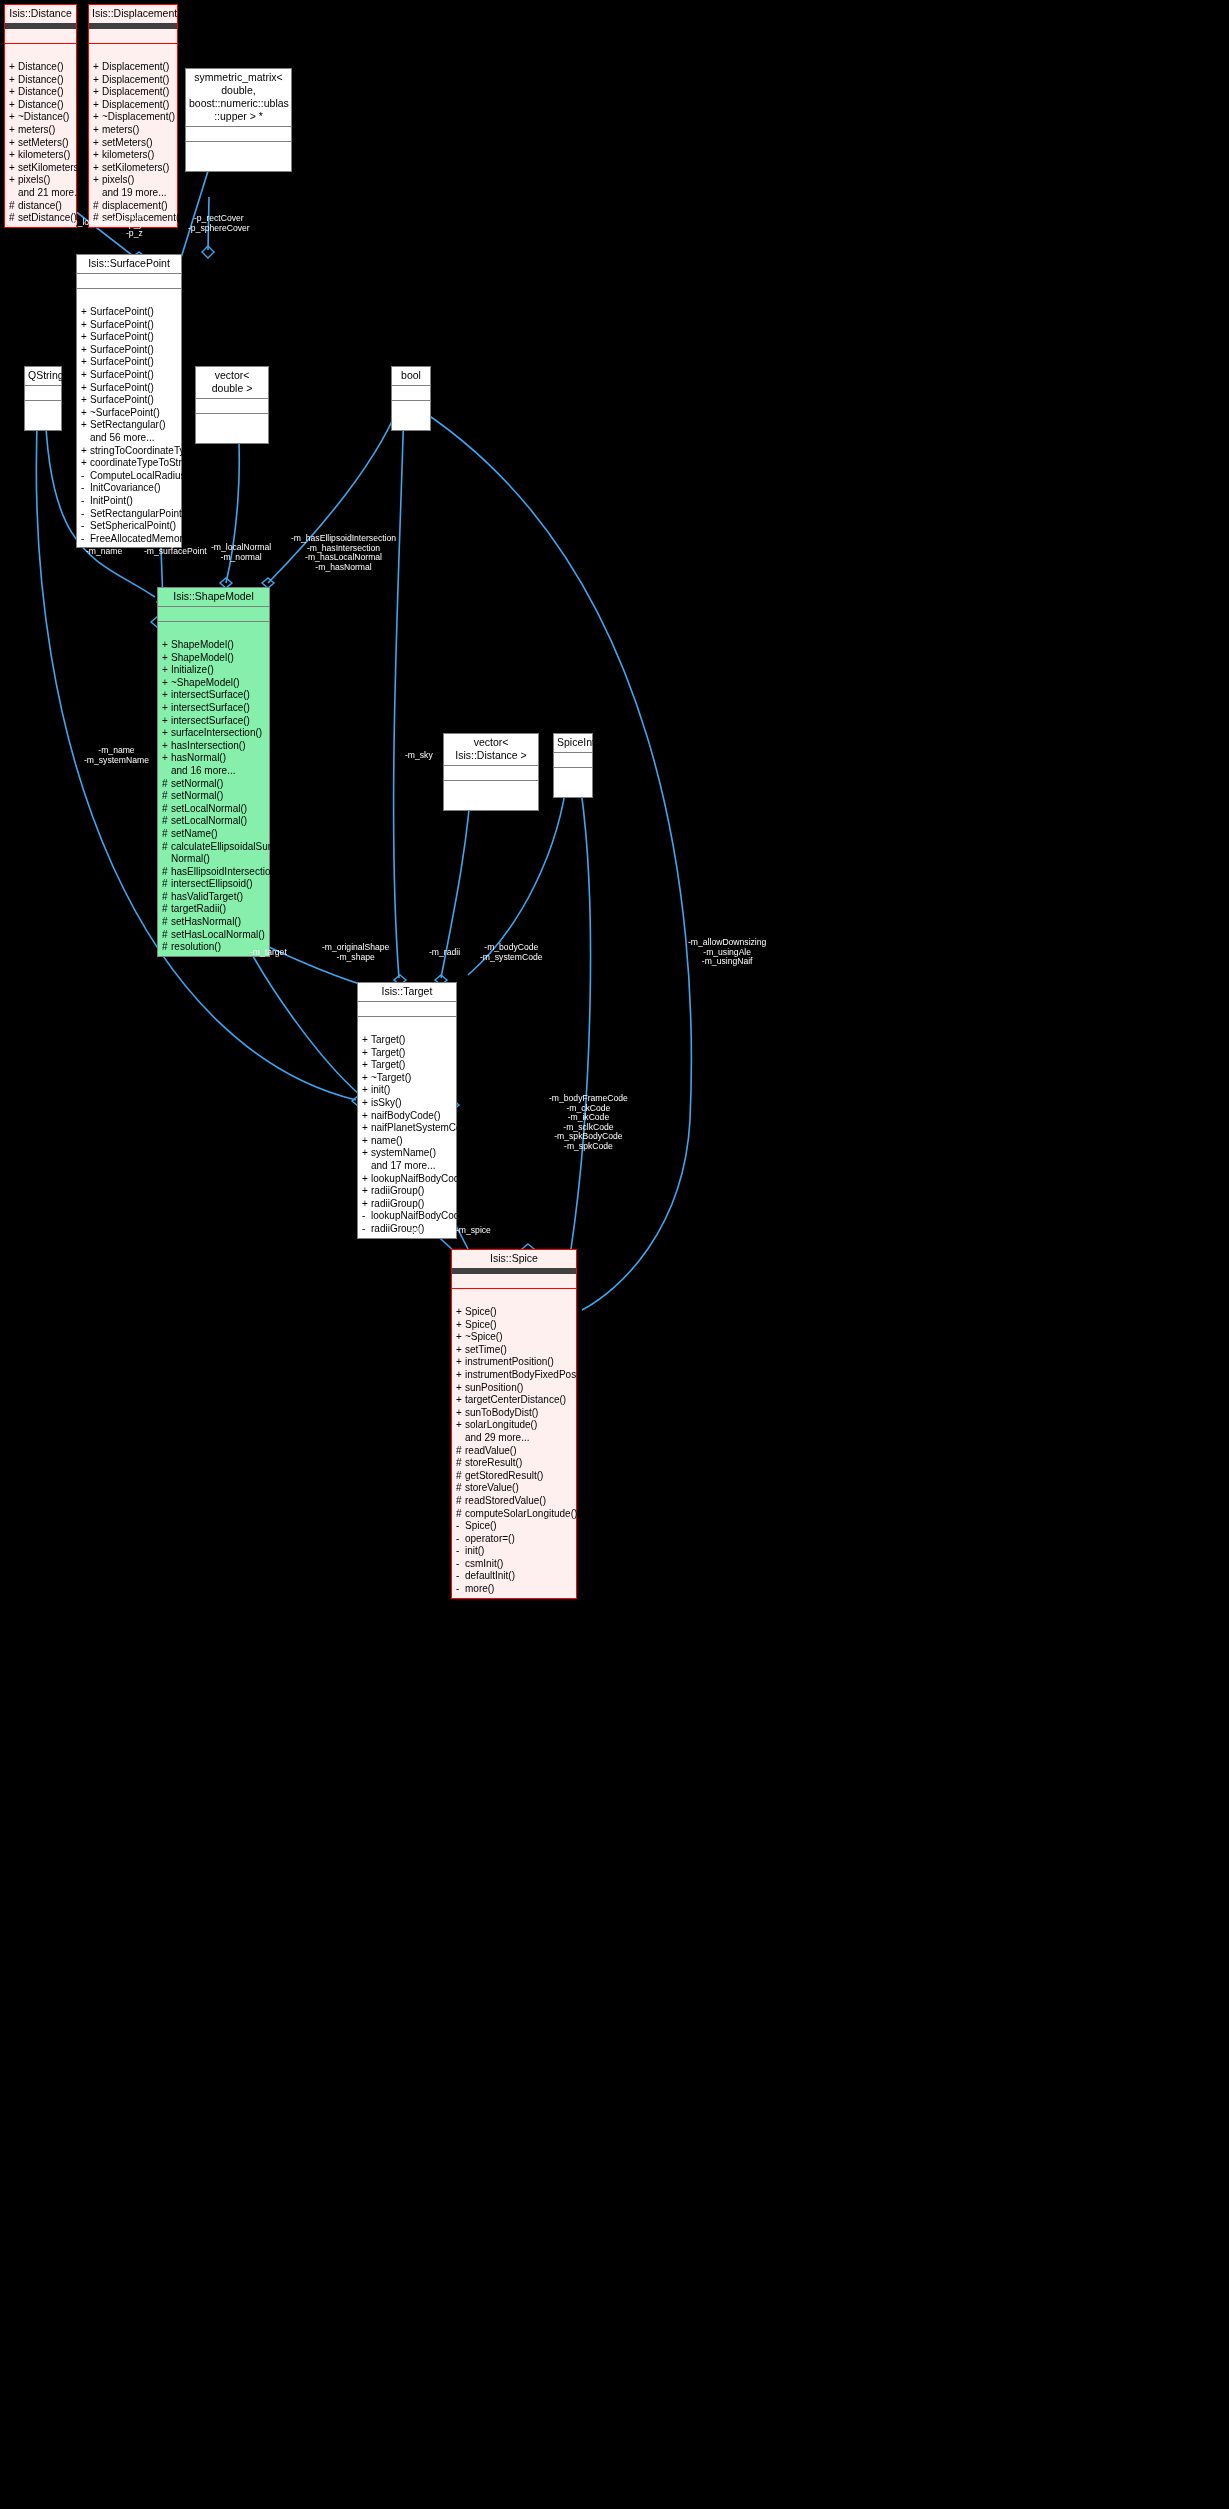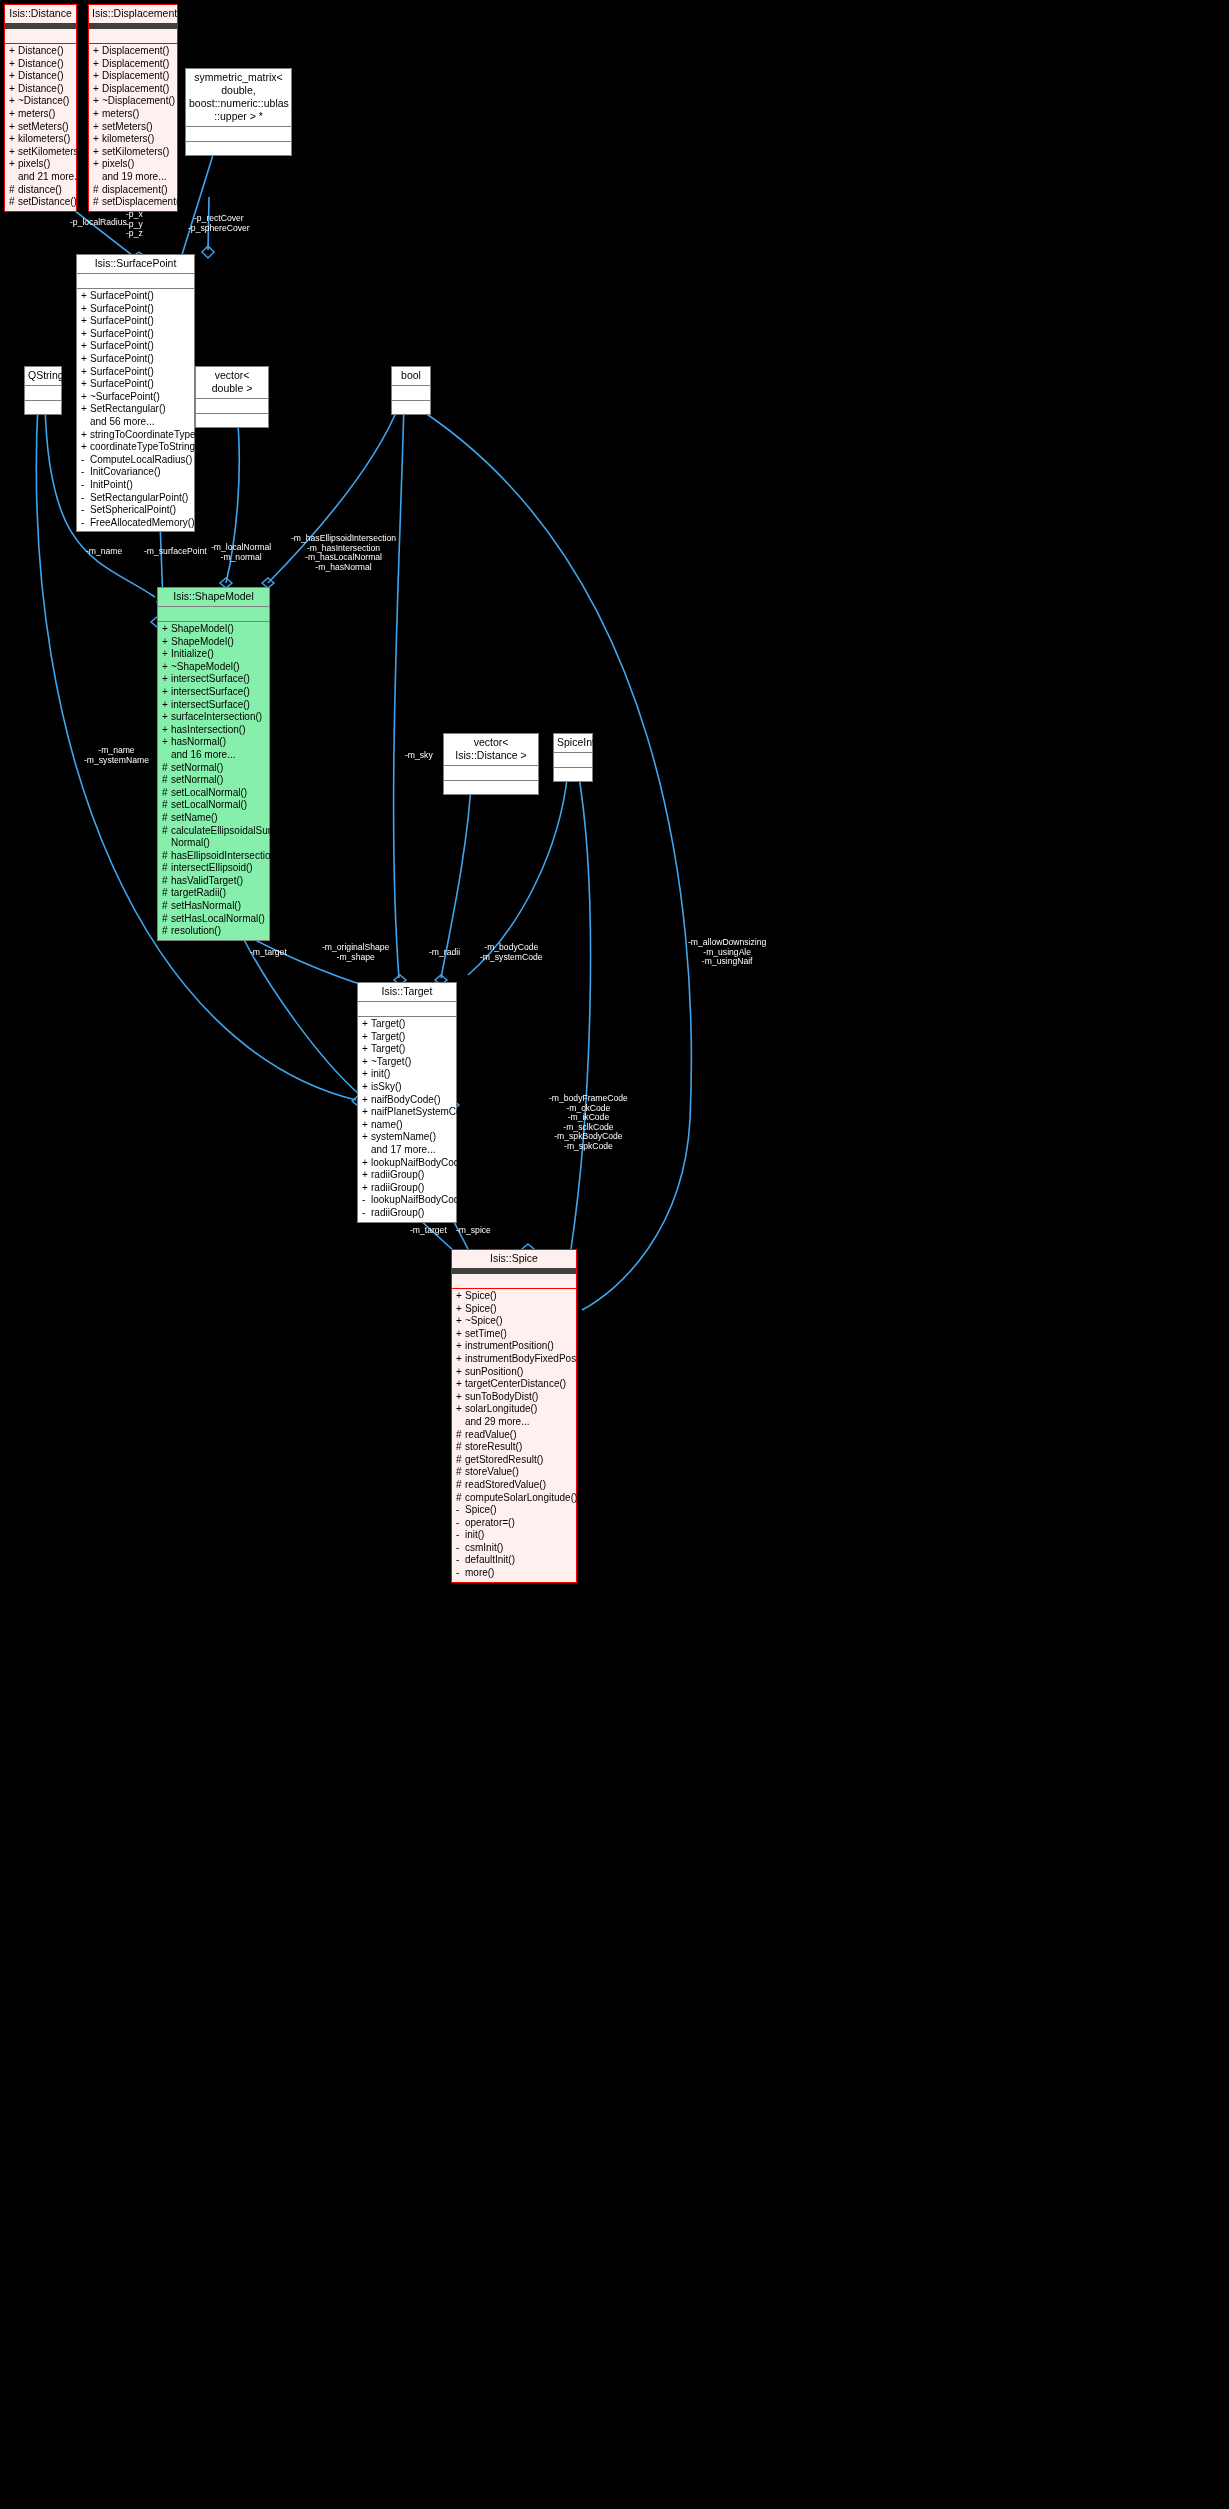--- a/index.html
+++ b/index.html
@@ -8,21 +8,21 @@
   svg.edges{position:absolute;left:0;top:0;width:1229px;height:2509px;pointer-events:none;}
 
   .node{position:absolute;box-sizing:border-box;background:#fff;border:1px solid #808080;}
   .node.red{background:#fff0f0;border:1px solid #ff0000;}
   .node.grey{background:#86efac;border:1px solid #808080;}
 
   .n-title{font-size:10.5px;line-height:13px;text-align:center;color:#000;padding:2px 3px 3px 3px;border-bottom:1px solid #808080;white-space:pre-line;}
   .node.red > .n-title{border-bottom:6px solid #404040;}
   .n-attrs{min-height:14px;border-bottom:1px solid #808080;}
   .node.red > .n-attrs{border-bottom:1px solid #ff0000;}
-  .n-ops{padding:1px 0 2px 0;}
+  .n-ops{padding:1px 0 2px 0;margin-top:16px;}
   .n-plain{min-height:10px;}
   .row{font-size:10px;line-height:12.6px;color:#000;white-space:nowrap;padding:0 2px 0 4px;}
   .row .vis{display:inline-block;width:9px;text-align:left;}
   .row.noop .vis{visibility:hidden;}
 
   .elabel{position:absolute;font-size:8.6px;line-height:9.6px;color:#ffffff;white-space:pre-line;text-align:center;}
 </style>
 </head>
 <body>
 
@@ -123,21 +123,21 @@
   </div>
 
   <div class="node" style="left:185px;top:68px;width:107px;">
     <div class="n-title">symmetric_matrix&lt; double,
 boost::numeric::ublas
 ::upper &gt; *</div>
     <div class="n-attrs"></div>
     <div class="n-ops n-plain"></div>
   </div>
 
-  <div class="node" style="left:76px;top:254px;width:119px;">
+  <div class="node" style="left:76px;top:254px;width:106px;">
     <div class="n-title">Isis::SurfacePoint</div>
     <div class="n-attrs"></div>
     <div class="n-ops">
       <div class="row"><span class="vis">+</span><span>SurfacePoint()</span></div>
       <div class="row"><span class="vis">+</span><span>SurfacePoint()</span></div>
       <div class="row"><span class="vis">+</span><span>SurfacePoint()</span></div>
       <div class="row"><span class="vis">+</span><span>SurfacePoint()</span></div>
       <div class="row"><span class="vis">+</span><span>SurfacePoint()</span></div>
       <div class="row"><span class="vis">+</span><span>SurfacePoint()</span></div>
       <div class="row"><span class="vis">+</span><span>SurfacePoint()</span></div>

